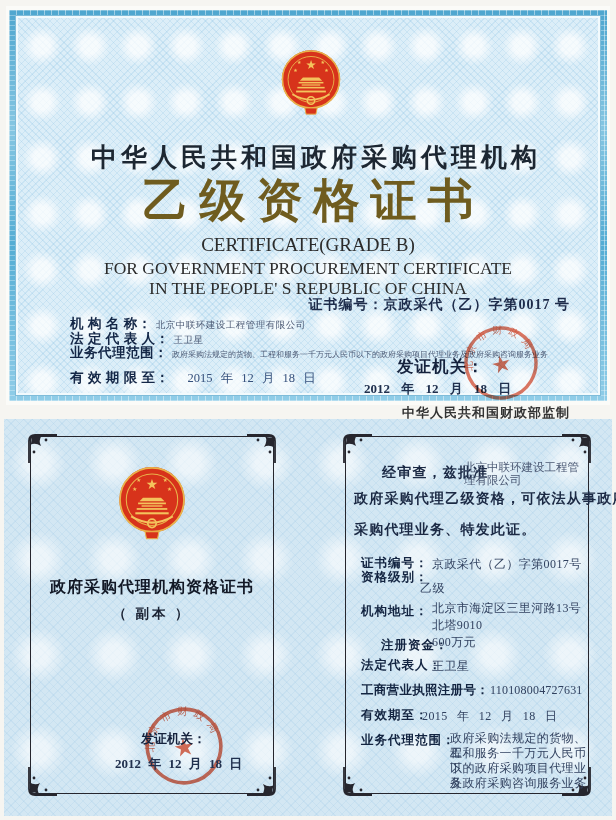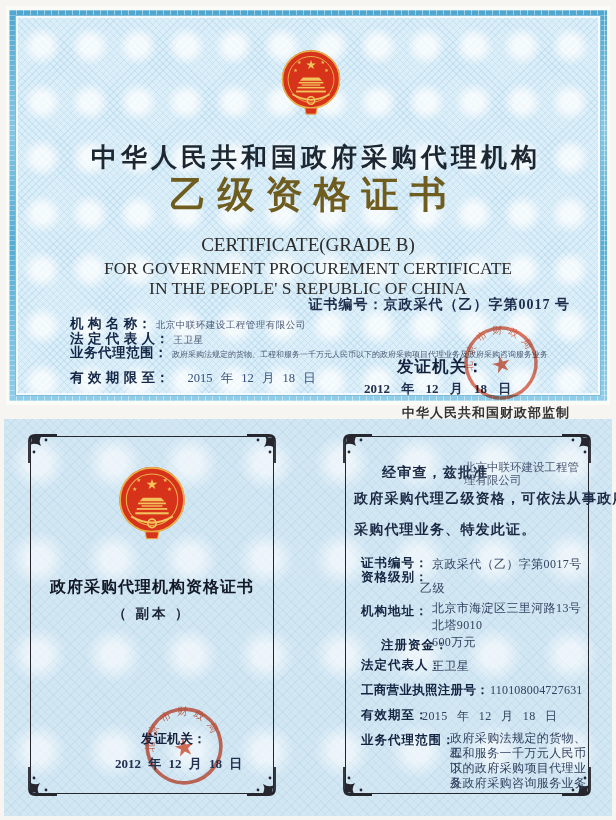--- a/index.html
+++ b/index.html
@@ -22,21 +22,21 @@
     background-color:#dceef8;
     background-image:
       radial-gradient(circle at 24px 28px, rgba(255,255,255,.75) 8px, rgba(255,255,255,0) 20px),
       repeating-linear-gradient(45deg, rgba(125,186,224,.20) 0 1px, rgba(255,255,255,0) 1px 5px),
       repeating-linear-gradient(-45deg, rgba(125,186,224,.20) 0 1px, rgba(255,255,255,0) 1px 5px);
     background-size:48px 56px, auto, auto;
   }
   .tc-title{position:absolute;left:0;top:122px;width:100%;text-align:center;
     font-size:26px;font-weight:600;color:#1d2732;letter-spacing:4px;padding-left:16px;box-sizing:border-box;}
   .tc-grade{position:absolute;left:0;top:152px;width:100%;text-align:center;
-    font-size:37px;font-weight:700;color:#6f5c1f;letter-spacing:11px;padding-left:11px;box-sizing:border-box;}
+    font-size:46px;font-weight:700;color:#6f5c1f;letter-spacing:11px;padding-left:11px;box-sizing:border-box;}
   .tc-en{position:absolute;left:0;width:100%;text-align:center;color:#2b2b2b;}
   .tc-en1{top:216px;font-size:19px;}
   .tc-en2{top:240px;font-size:17.5px;}
   .tc-en3{top:260px;font-size:17.5px;}
   .tc-certno{position:absolute;top:278px;right:28px;font-size:14px;font-weight:700;color:#1d2b4a;letter-spacing:1px;}
   .tc-row{position:absolute;left:52px;white-space:nowrap;}
   .tc-label{font-size:13.5px;font-weight:700;color:#142747;letter-spacing:.5px;}
   .tc-val-sm{font-size:9.5px;color:#4a5873;letter-spacing:.5px;}
   .tc-val-xs{font-size:8px;color:#4a5873;}
   .tc-issuer{position:absolute;left:379px;top:338px;font-size:16.5px;font-weight:700;color:#15223d;letter-spacing:1px;}

